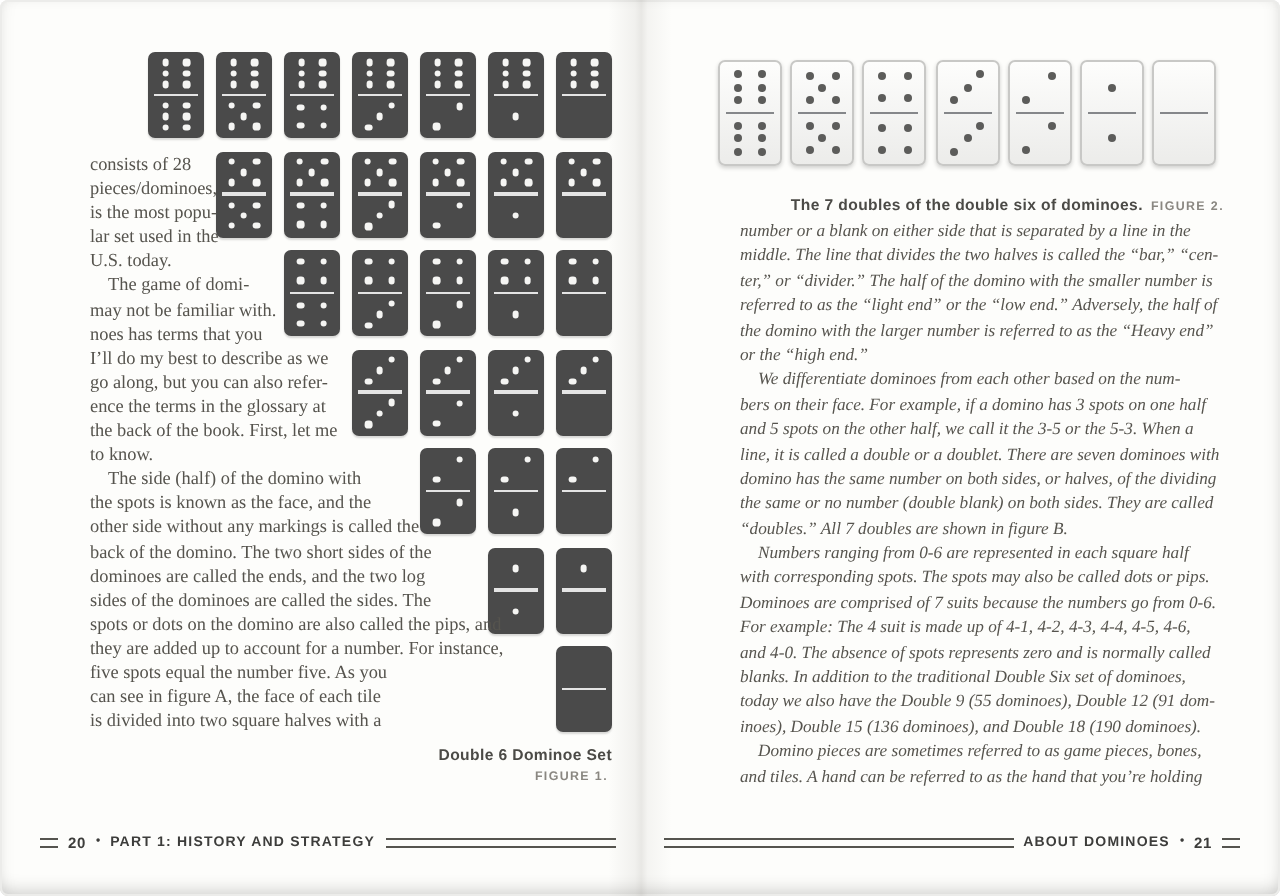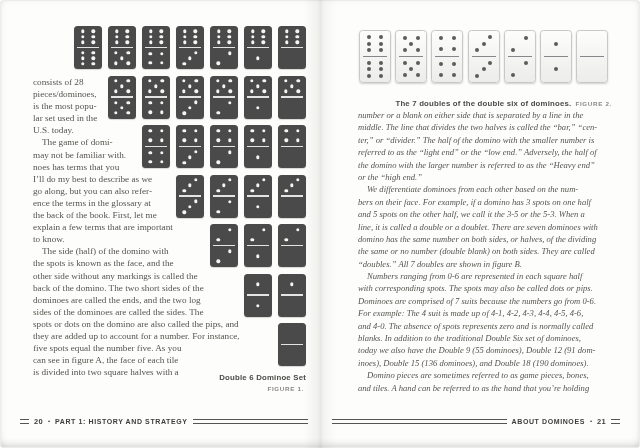--- a/index.html
+++ b/index.html
@@ -30,21 +30,21 @@
   .half.bottom{bottom:0;}
   .pip{position:absolute;border-radius:50%;transform:translate(-50%,-50%);}
   .dark .pip{width:3.4px;height:3.4px;background:var(--dark-pip,#f5f5f3);}
   .light .pip{width:4px;height:4px;background:var(--light-pip,#5c5c5a);}
   .divider{position:absolute;top:50%;left:3px;right:3px;height:1.3px;margin-top:-0.65px;}
   .dark .divider{background:rgba(255,255,255,0.85);}
   .light .divider{background:#85878a;}
 
   
   .body-text{position:absolute;color:var(--body-text,#56544e);}
-  .tline{display:block;white-space:pre;}
+  .tline{display:block;white-space:pre;margin-left:12px;}
   .tline.indent{padding-left:9px;}
   .left-body{left:33px;top:77px;}
   .left-body .tline{height:12.1px;font-size:9.2px;}
   .right-body{left:38px;top:110px;font-style:italic;}
   .right-body .tline{height:12.4px;font-size:8.6px;}
 
   
   .cap-bold{font-family:"Liberation Sans", sans-serif;font-weight:bold;font-size:7.8px;color:var(--caption-text,#4b4a46);letter-spacing:0.2px;}
   .cap-label{font-family:"Liberation Sans", sans-serif;font-weight:bold;font-size:6.2px;color:var(--figure-label,#8a8781);letter-spacing:0.7px;}
   .caption-block{position:absolute;right:14px;top:374px;text-align:right;line-height:1;}
@@ -435,21 +435,20 @@
         <div class="tline">is the most popu-</div>
         <div class="tline">lar set used in the</div>
         <div class="tline">U.S. today.</div>
         <div class="tline indent">The game of domi-</div>
         <div class="tline">may not be familiar with.</div>
         <div class="tline">noes has terms that you</div>
         <div class="tline">I’ll do my best to describe as we</div>
         <div class="tline">go along, but you can also refer-</div>
         <div class="tline">ence the terms in the glossary at</div>
         <div class="tline">the back of the book. First, let me</div>
-        <div class="tline">explain a few terms that are important</div>
         <div class="tline">to know.</div>
         <div class="tline indent">The side (half) of the domino with</div>
         <div class="tline">the spots is known as the face, and the</div>
         <div class="tline">other side without any markings is called the</div>
         <div class="tline">back of the domino. The two short sides of the</div>
         <div class="tline">dominoes are called the ends, and the two log</div>
         <div class="tline">sides of the dominoes are called the sides. The</div>
         <div class="tline">spots or dots on the domino are also called the pips, and</div>
         <div class="tline">they are added up to account for a number. For instance,</div>
         <div class="tline">five spots equal the number five. As you</div>

